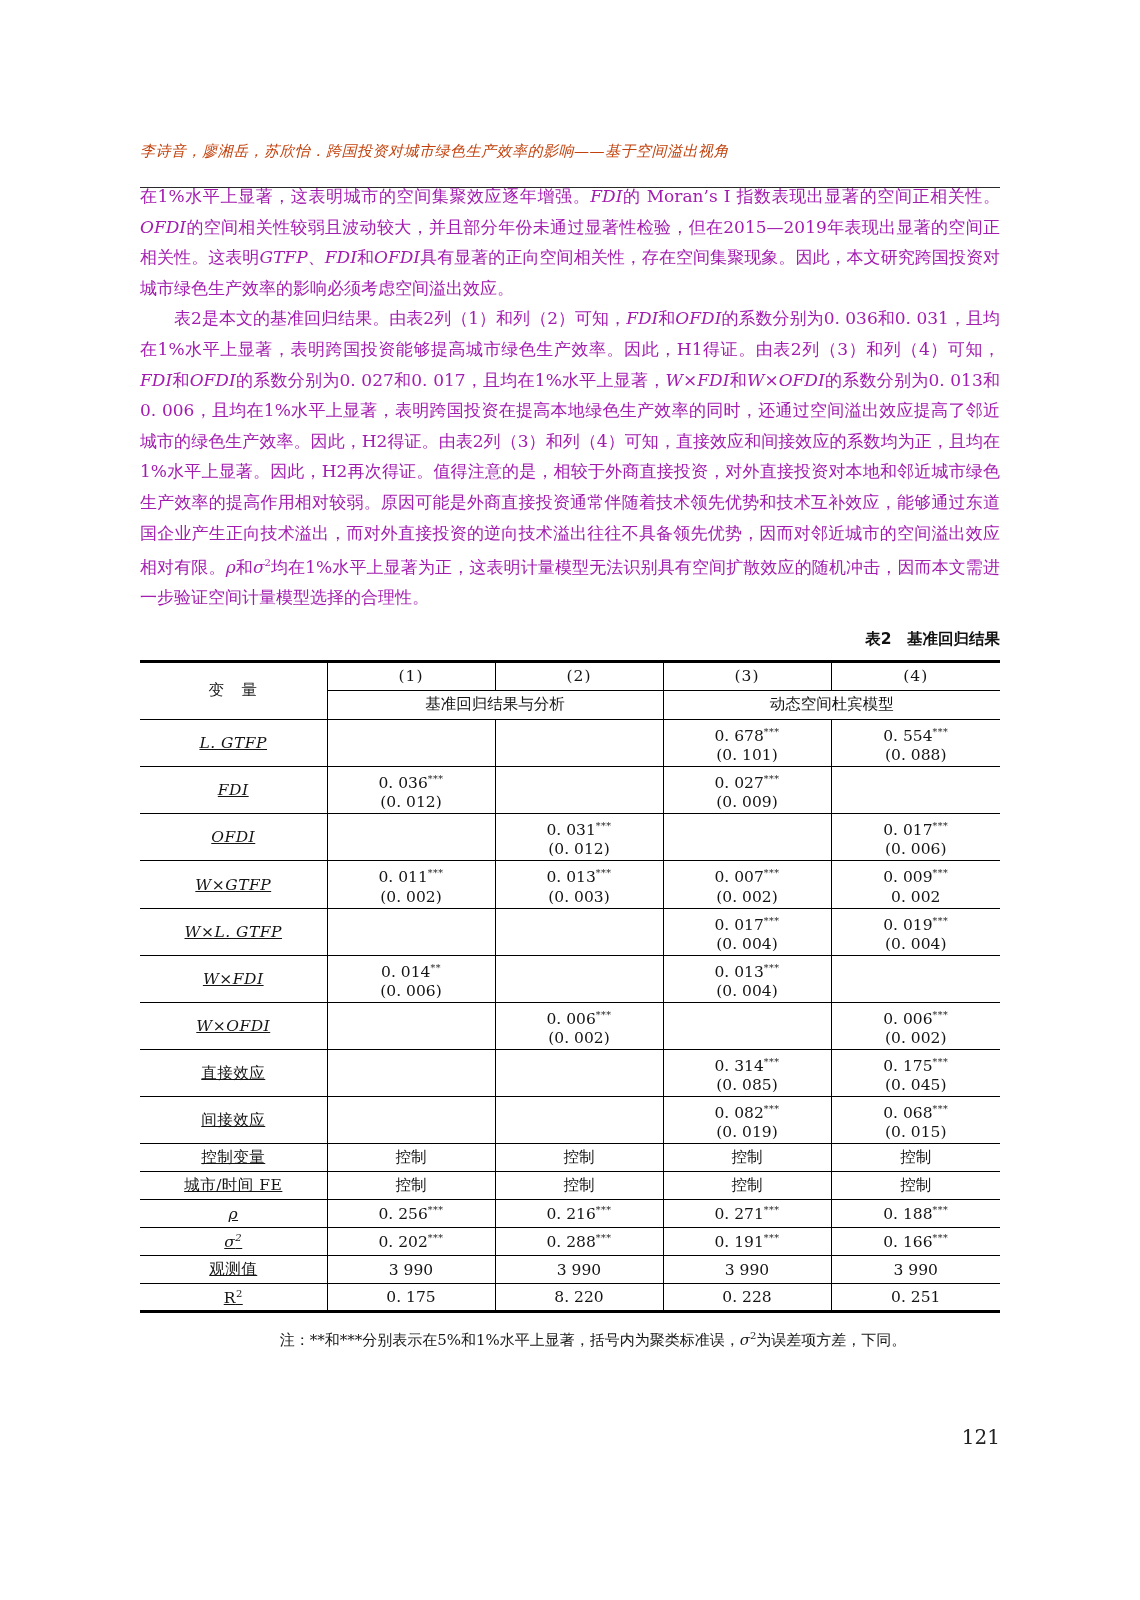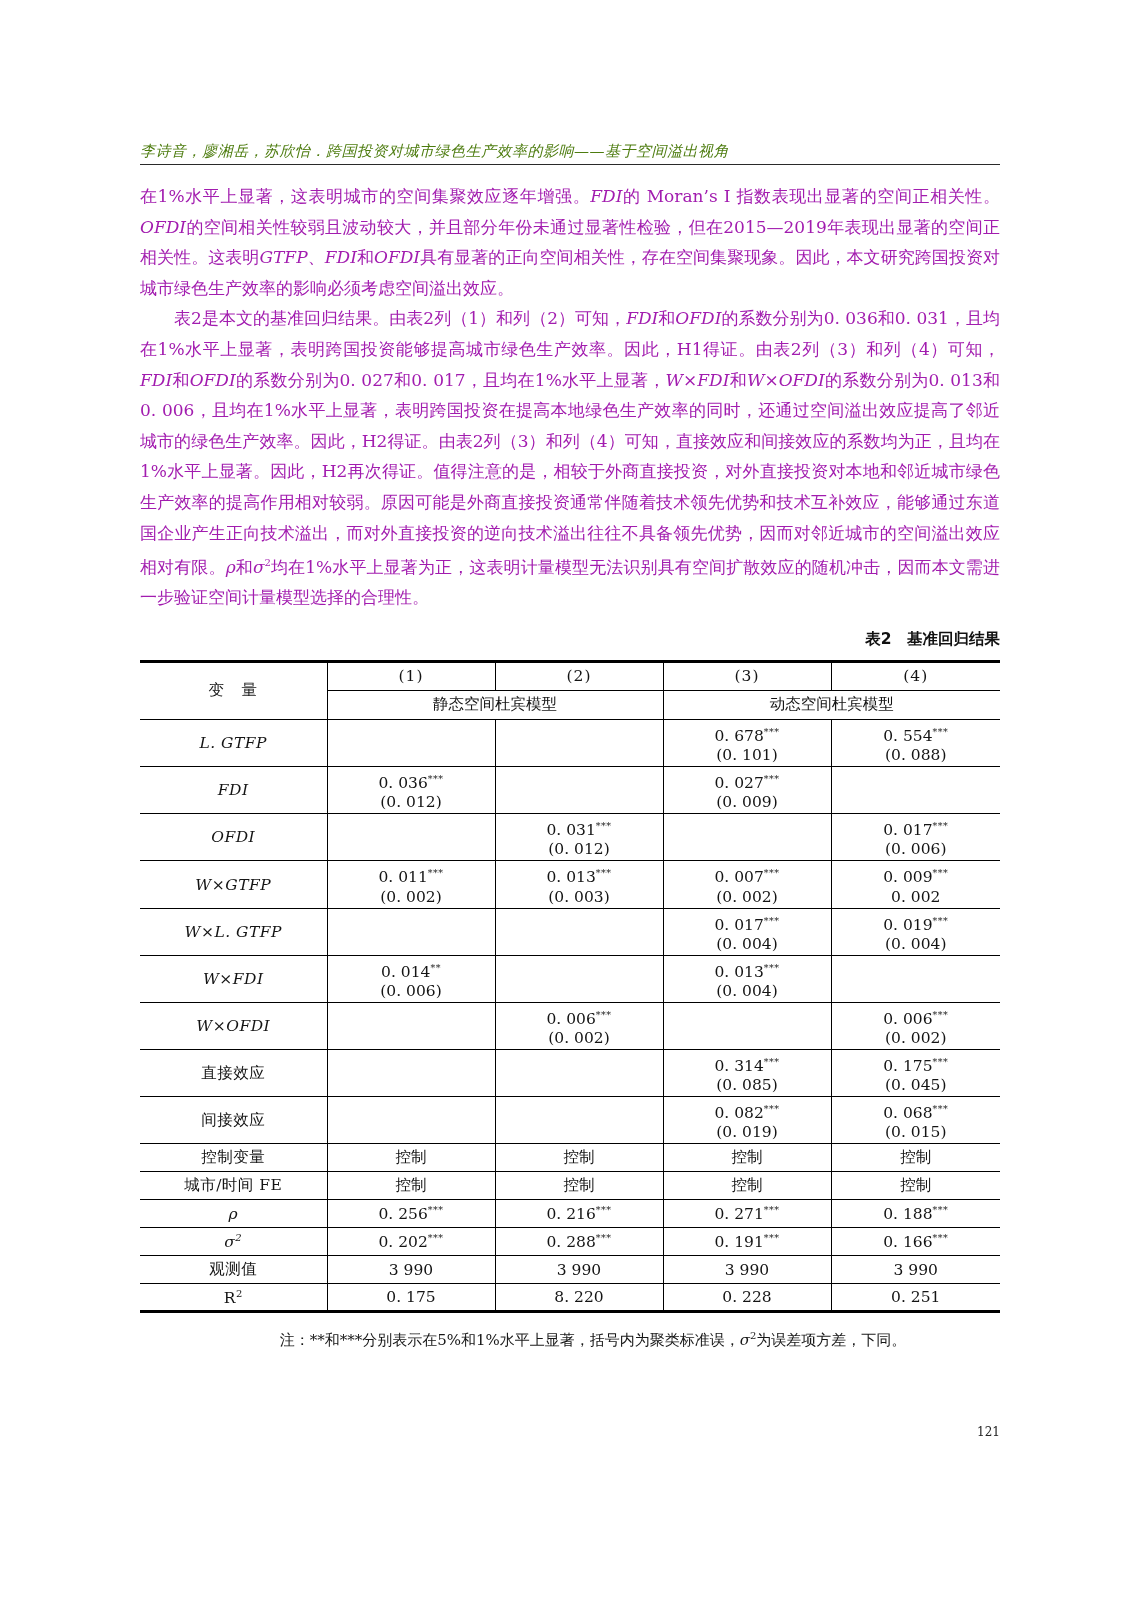--- a/index.html
+++ b/index.html
@@ -10,23 +10,23 @@
     font-family: "DejaVu Serif", "Liberation Serif", serif;
     color: #1c1c1c;
   }
   .page { position: relative; width: 1140px; height: 1600px; }
 
   
   .running-header {
     position: absolute; left: 140px; top: 142px; width: 860px;
     font-style: italic;
     font-size: 15px; letter-spacing: 0.5px;
-    padding-bottom: 3px;
+    padding-bottom: 26px;
     border-bottom: 1.5px solid #2a2a2a;
-    color: #4d7c0f;
+    color: #c2410c;
   }
 
   
   .content {
     position: absolute; left: 140px; top: 181px; width: 860px;
   }
   .para {
     margin: 0;
     font-size: 17px; line-height: 30.6px;
     text-align: justify;
@@ -65,38 +65,38 @@
     border: 1px solid #000;
     text-align: center;
     vertical-align: middle;
     font-weight: normal;
     padding: 0;
   }
   table.reg tr > *:first-child { border-left: none; }
   table.reg tr > *:last-child  { border-right: none; }
   table.reg thead tr.hdr-nums th { height: 27px; letter-spacing: 1px; }
   table.reg thead tr.hdr-models th { height: 28px; }
-  table.reg .row-label { letter-spacing: 0.5px; }
+  table.reg .row-label { letter-spacing: 0.5px; text-decoration: underline; }
   table.reg .it { font-style: italic; }
   table.reg .val { line-height: 19px; padding-top: 2px; }
   table.reg .se  { line-height: 18px; padding-bottom: 2px; }
   sup.stars { font-size: 9.5px; vertical-align: super; letter-spacing: 0.5px; }
 
   .table-note {
     margin: 11px 0 0 0;
     padding-left: 46px;
     font-size: 15px; line-height: 24px;
     color: #161616;
     text-align: center;
   }
 
   .page-number {
     position: absolute; top: 1425px; left: 140px; width: 860px;
     text-align: right;
-    font-size: 12px; color: #222;
+    font-size: 20px; color: #222;
   }
 </style>
 </head>
 <body>
 
 <div class="page">
 
   <div class="running-header">
     <span>李诗音，廖湘岳，苏欣怡．跨国投资对城市绿色生产效率的影响——基于空间溢出视角</span>
   </div>
@@ -120,21 +120,21 @@
       </colgroup>
       <thead>
         <tr class="hdr-nums">
           <th rowspan="2">变　量</th>
           <th>(1)</th>
           <th>(2)</th>
           <th>(3)</th>
           <th>(4)</th>
         </tr>
         <tr class="hdr-models">
-          <th colspan="2">静态空间杜宾模型</th>
+          <th colspan="2">基准回归结果与分析</th>
           <th colspan="2">动态空间杜宾模型</th>
         </tr>
       </thead>
       <tbody>
           <tr style="height: 43px;">
             <td class="row-label it">L. GTFP</td>
             <td></td>
             <td></td>
             <td>
               <div class="val">0. 678<sup class="stars">***</sup></div>

